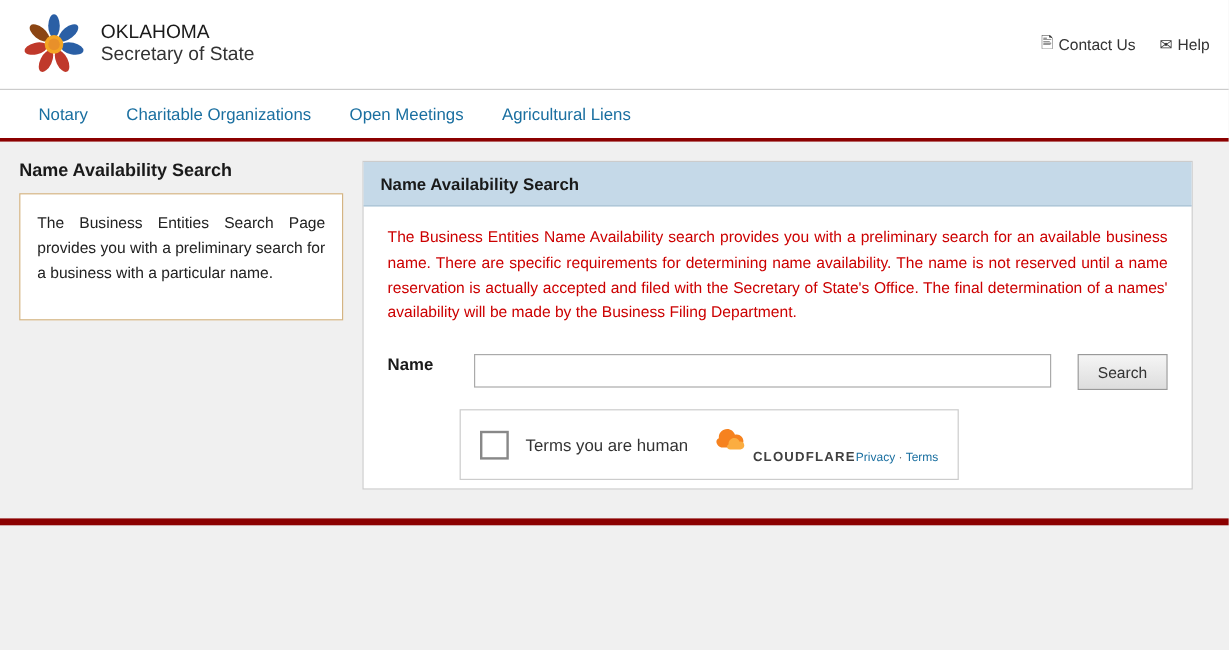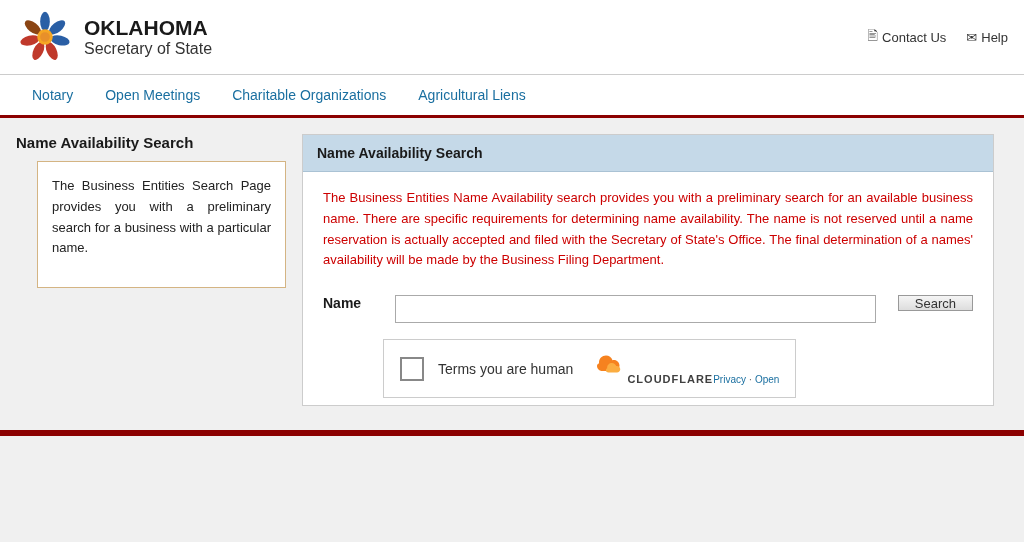--- a/index.html
+++ b/index.html
@@ -17,22 +17,22 @@
     .logo-area {
       display: flex;
       align-items: center;
       gap: 10px;
     }
     .logo-text {
       display: flex;
       flex-direction: column;
     }
     .logo-text-oklahoma {
-      font-size: 21px;
-      font-weight: bold;
+      font-size: 16px;
+      font-weight: normal;
       color: #1a1a1a;
     }
     .logo-text-sos {
       font-size: 16px;
       color: #333;
     }
     .header-links {
       display: flex;
       align-items: center;
       gap: 20px;
@@ -87,21 +87,20 @@
       margin-bottom: 10px;
     }
     .sidebar-box {
       border: 1px solid #d4b483;
       background: #fff;
       padding: 14px;
       font-size: 13px;
       line-height: 1.6;
       color: #222;
       text-align: justify;
-      margin-left: 21px;
     }
 
     
     .search-panel {
       flex: 1;
       border: 1px solid #ccc;
       background: #fff;
       padding: 0;
     }
     .search-panel-title {
@@ -134,21 +133,21 @@
       color: #1a1a1a;
     }
     .search-input {
       flex: 1;
       height: 28px;
       border: 1px solid #aaa;
       padding: 4px 6px;
       font-size: 13px;
     }
     .search-button {
-      height: 16px;
+      height: 30px;
       padding: 0 16px;
       background: linear-gradient(to bottom, #f5f5f5, #ddd);
       border: 1px solid #999;
       font-size: 13px;
       cursor: pointer;
       color: #333;
     }
 
     
     .cloudflare-widget {
@@ -243,22 +242,22 @@
     </a>
     <a class="header-link" href="#">
       <span>✉</span>
       <span>Help</span>
     </a>
   </div>
 </div>
 
 <nav class="nav-bar">
   <a class="nav-item" href="#">Notary</a>
+  <a class="nav-item" href="#">Charitable Organizations</a>
   <a class="nav-item" href="#">Open Meetings</a>
-  <a class="nav-item" href="#">Charitable Organizations</a>
   <a class="nav-item" href="#">Agricultural Liens</a>
 </nav>
 
 <div class="main-content">
 
   <div class="sidebar">
     <div class="sidebar-title">Name Availability Search</div>
     <div class="sidebar-box">
       <p style="margin-bottom:14px;">The Business Entities Search Page provides you with a preliminary search for a business with a particular name.</p>
     </div>
@@ -281,21 +280,21 @@
         <span class="cf-label">Terms you are human</span>
         <div class="cf-logo-area">
           <div class="cf-cloud">
             <svg width="40" height="28" viewBox="0 0 80 50" xmlns="http://www.w3.org/2000/svg">
               <path d="M55,35 C60,35 65,30 65,24 C65,18 60,13 54,13 C53,13 52,13.2 51,13.5 C49,8 44,4 38,4 C30,4 24,10 24,18 C24,18.5 24,19 24.1,19.5 C22,20.5 20,22.5 20,25 C20,30.5 25,35 30,35 Z" fill="#f6821f"></path>
               <path d="M60,38 C63.5,38 66.5,35.2 66.5,31.5 C66.5,27.8 63.5,25 60,25 C59.5,25 59,25.1 58.5,25.2 C57.5,21.5 54,18.8 49.8,18.8 C44.5,18.8 40.3,23 40.3,28.2 C40.3,28.6 40.3,29 40.4,29.4 C38.9,30.2 37.8,31.7 37.8,33.5 C37.8,36.5 40.3,38 43,38 Z" fill="#fbad41"></path>
             </svg>
           </div>
           <div class="cf-name">CLOUDFLARE</div>
           <div class="cf-links">
-            <a href="#">Privacy</a><span> · </span><a href="#">Open</a>
+            <a href="#">Privacy</a><span> · </span><a href="#">Terms</a>
           </div>
         </div>
       </div>
     </div>
   </div>
 
 </div>
 
 <div class="bottom-bar"></div>
 

